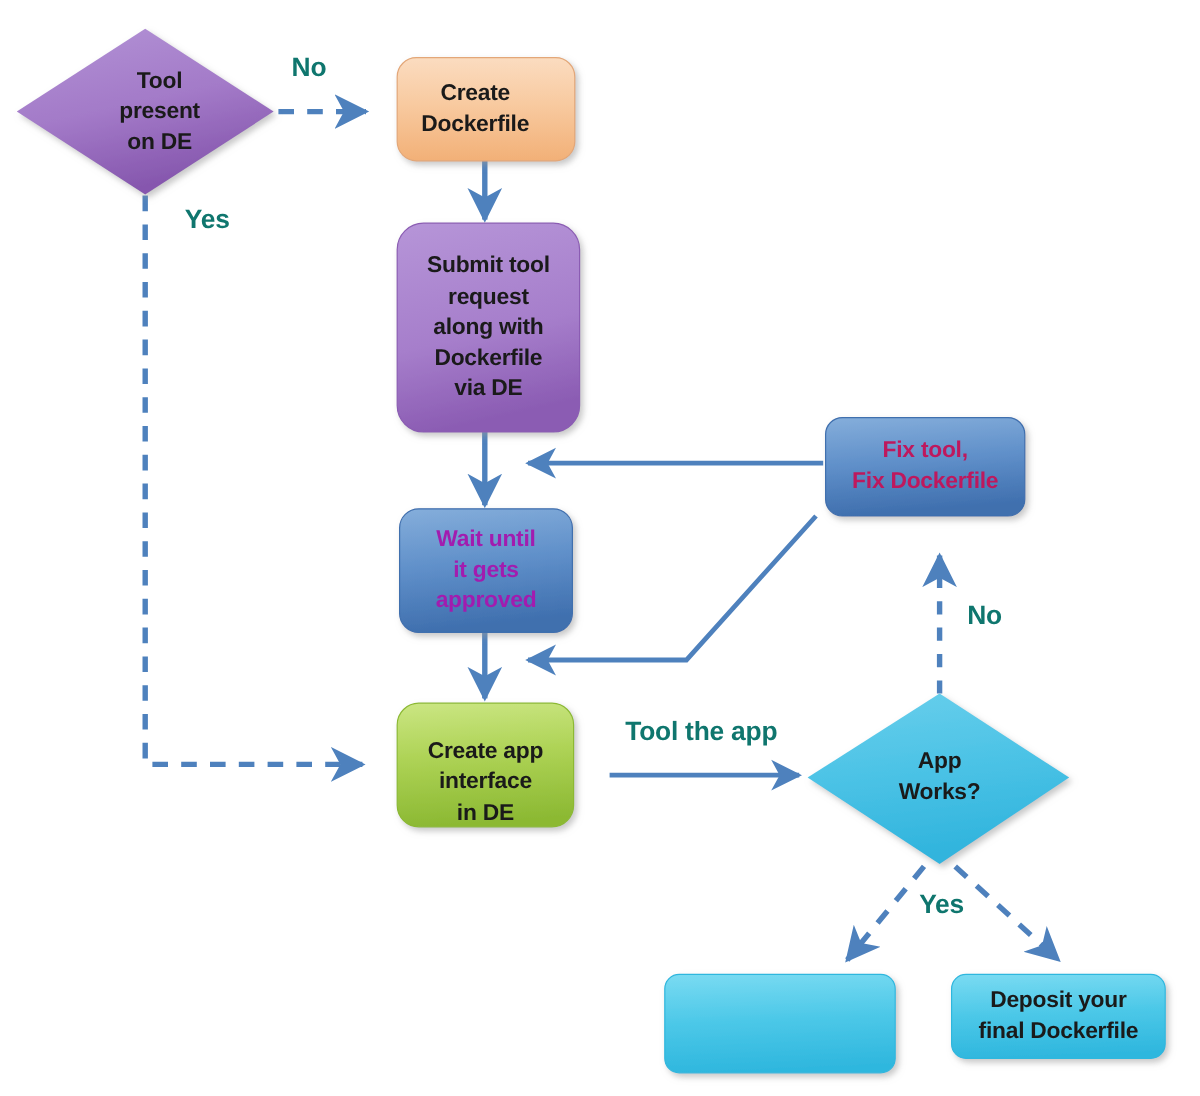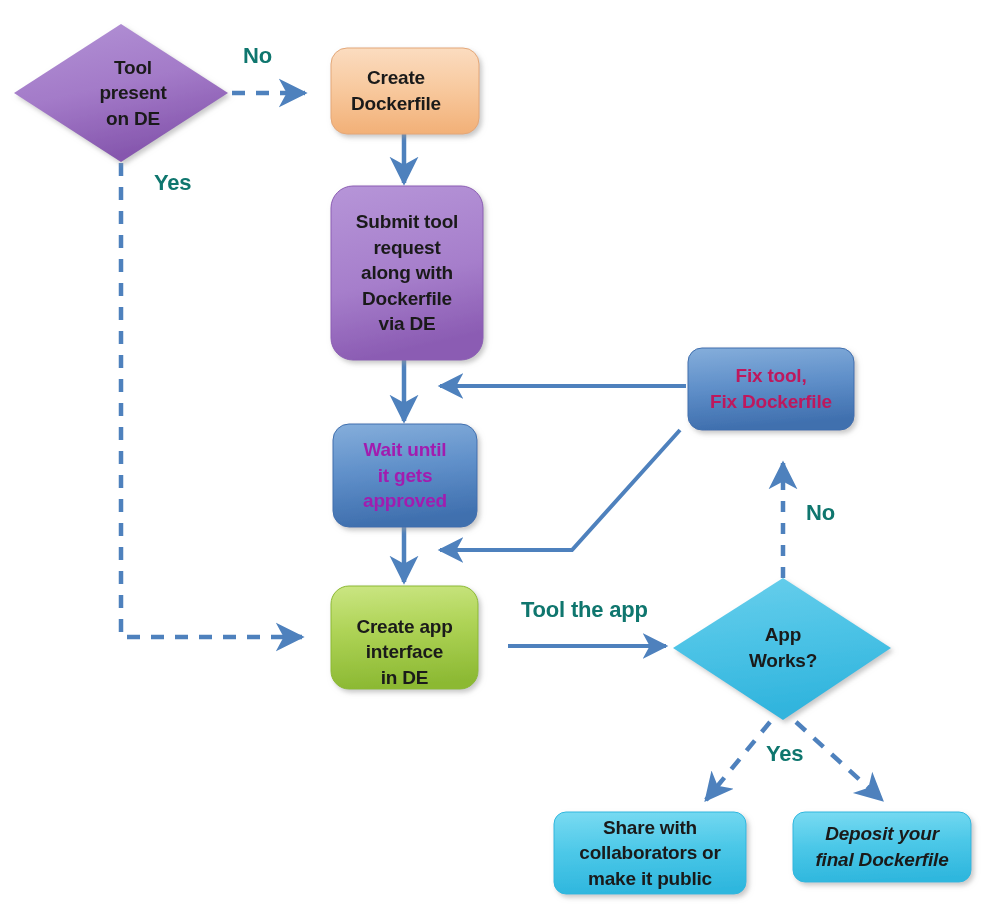--- a/index.html
+++ b/index.html
@@ -172,25 +172,22 @@
   <div class="node-text" style="left:688px; top:348px; width:166px; height:82px; color:#be185d;">Fix tool,
 Fix Dockerfile</div>
 
   <div class="node-text" style="left:331px; top:586px; width:147px; height:132px;">Create app
 interface
 in DE</div>
 
   <div class="node-text diamond-text" style="left:703px; top:600px; width:160px; height:96px;">App
 Works?</div>
 
-  <div class="node-text" style="left:554px; top:812px; width:192px; height:82px;">Share with
-collaborators or
-make it public</div>
 
-  <div class="node-text" style="left:793px; top:812px; width:178px; height:70px;font-style:italic;">Deposit your
+  <div class="node-text" style="left:793px; top:812px; width:178px; height:70px;">Deposit your
 final Dockerfile</div>
 
   <div class="edge-label" style="left:243px; top:43px;">No</div>
 
   <div class="edge-label" style="left:154px; top:170px;">Yes</div>
 
   <div class="edge-label" style="left:521px; top:597px;">Tool the app</div>
 
   <div class="edge-label" style="left:806px; top:500px;">No</div>
 

